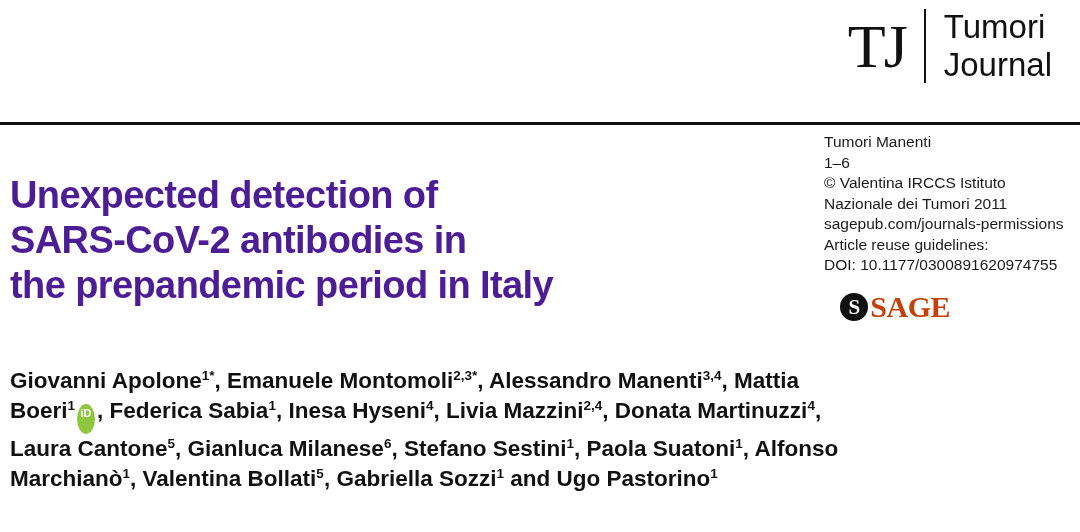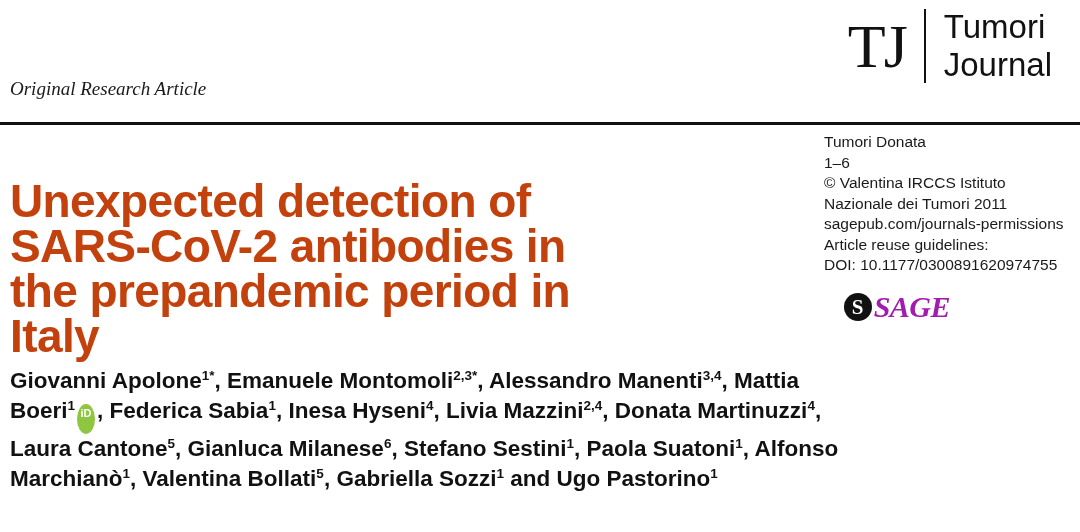--- a/index.html
+++ b/index.html
@@ -69,25 +69,25 @@
     height: 3px;
     background: #111111;
   }
 
   
   .title {
     position: absolute;
     left: 10px;
     top: 148px;
     width: 660px;
-    font-size: 46px;
+    font-size: 38px;
     line-height: 45px;
     font-weight: bold;
     letter-spacing: -0.6px;
-    color: #c2410c;
+    color: #4c1d95;
   }
 
   
   .meta {
     position: absolute;
     right: 28px;
     top: 132px;
     width: 228px;
     font-size: 15.5px;
     line-height: 20.5px;
@@ -113,22 +113,21 @@
     font-weight: bold;
     display: flex;
     align-items: center;
     justify-content: center;
     margin-right: 2px;
   }
   .sage-word {
     font-size: 30px;
     font-weight: bold;
     letter-spacing: -0.5px;
-    color: #a21caf;
-    font-style: italic;
+    color: #c2410c;
   }
 
   
   .authors {
     position: absolute;
     left: 10px;
     top: 366px;
     width: 840px;
     font-size: 22.5px;
     line-height: 30px;
@@ -163,31 +162,30 @@
 
   <div class="masthead">
     <div class="journal-mark">TJ</div>
     <div class="journal-rule"></div>
     <div class="journal-name">
       <div>Tumori</div>
       <div>Journal</div>
     </div>
   </div>
 
-  <div class="kicker">Original Research Article</div>
   <div class="hrule"></div>
 
   <h1 class="title">
     <span>Unexpected detection of</span><br>
     <span>SARS-CoV-2 antibodies in</span><br>
     <span>the prepandemic period in Italy</span>
   </h1>
 
   <div class="meta">
-    <div>Tumori Donata</div>
+    <div>Tumori Manenti</div>
     <div>1–6</div>
     <div>© Valentina IRCCS Istituto</div>
     <div>Nazionale dei Tumori 2011</div>
     <div>sagepub.com/journals-permissions</div>
     <div>Article reuse guidelines:</div>
     <div>DOI: 10.1177/0300891620974755</div>
   </div>
 
   <div class="sage-logo">
     <span class="sage-badge">S</span>

